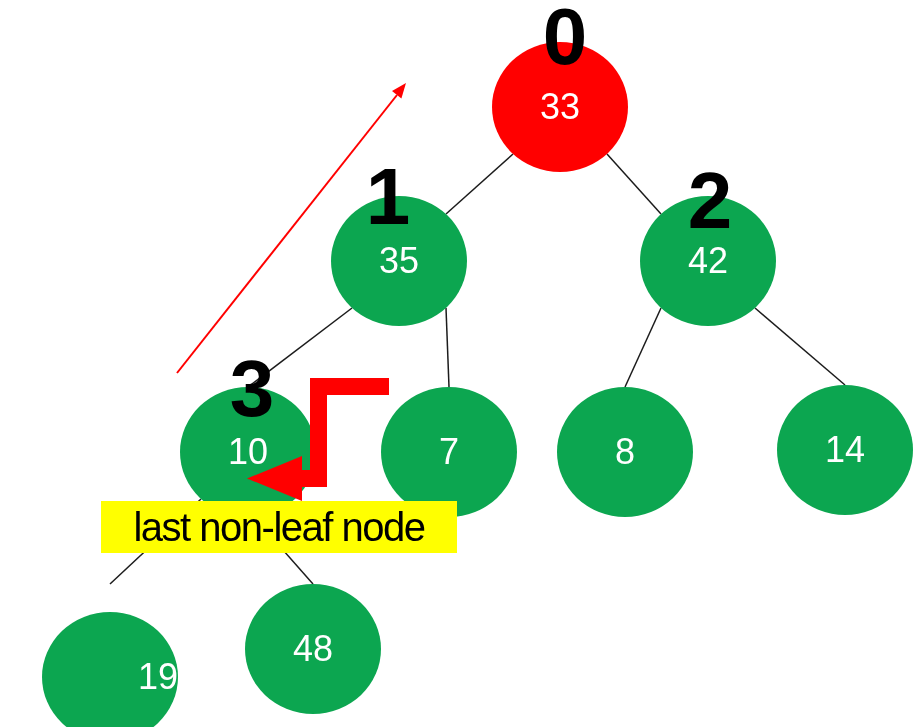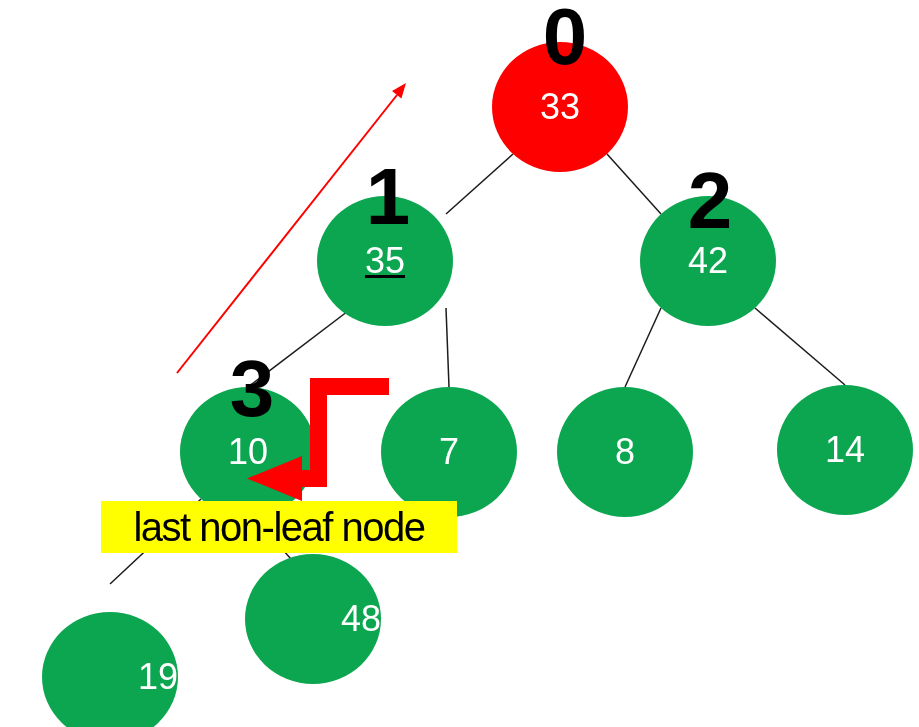--- a/index.html
+++ b/index.html
@@ -86,42 +86,42 @@
     <line class="edge" x1="446" y1="308" x2="449" y2="387"></line>
     <line class="edge" x1="661" y1="308" x2="625" y2="387"></line>
     <line class="edge" x1="755" y1="308" x2="845" y2="385"></line>
     <line class="edge" x1="201" y1="499" x2="110" y2="584"></line>
     <line class="edge" x1="253" y1="516" x2="313" y2="584"></line>
   </svg>
 
   <div class="node red" style="left:492px; top:42px;">
     <span class="value">33</span>
   </div>
-  <div class="node green" style="left:317px; top:196px;text-decoration:underline;">
+  <div class="node green" style="left:331px; top:196px;">
     <span class="value">35</span>
   </div>
   <div class="node green" style="left:640px; top:196px;">
     <span class="value">42</span>
   </div>
   <div class="node green" style="left:180px; top:387px;">
     <span class="value">10</span>
   </div>
   <div class="node green" style="left:381px; top:387px;">
     <span class="value">7</span>
   </div>
   <div class="node green" style="left:557px; top:387px;">
     <span class="value">8</span>
   </div>
   <div class="node green" style="left:777px; top:385px;">
     <span class="value">14</span>
   </div>
   <div class="node green" style="left:42px;  top:612px;justify-content:flex-end;">
     <span class="value">19</span>
   </div>
-  <div class="node green" style="left:245px; top:554px;justify-content:flex-end;">
+  <div class="node green" style="left:245px; top:584px;">
     <span class="value">48</span>
   </div>
 
   <span class="idx" style="left:565px; top:-3px;">0</span>
   <span class="idx" style="left:388px; top:157px;">1</span>
   <span class="idx" style="left:710px; top:161px;">2</span>
   <span class="idx" style="left:252px; top:349px;">3</span>
 
   <svg class="layer" viewBox="0 0 919 727">
     <g>

